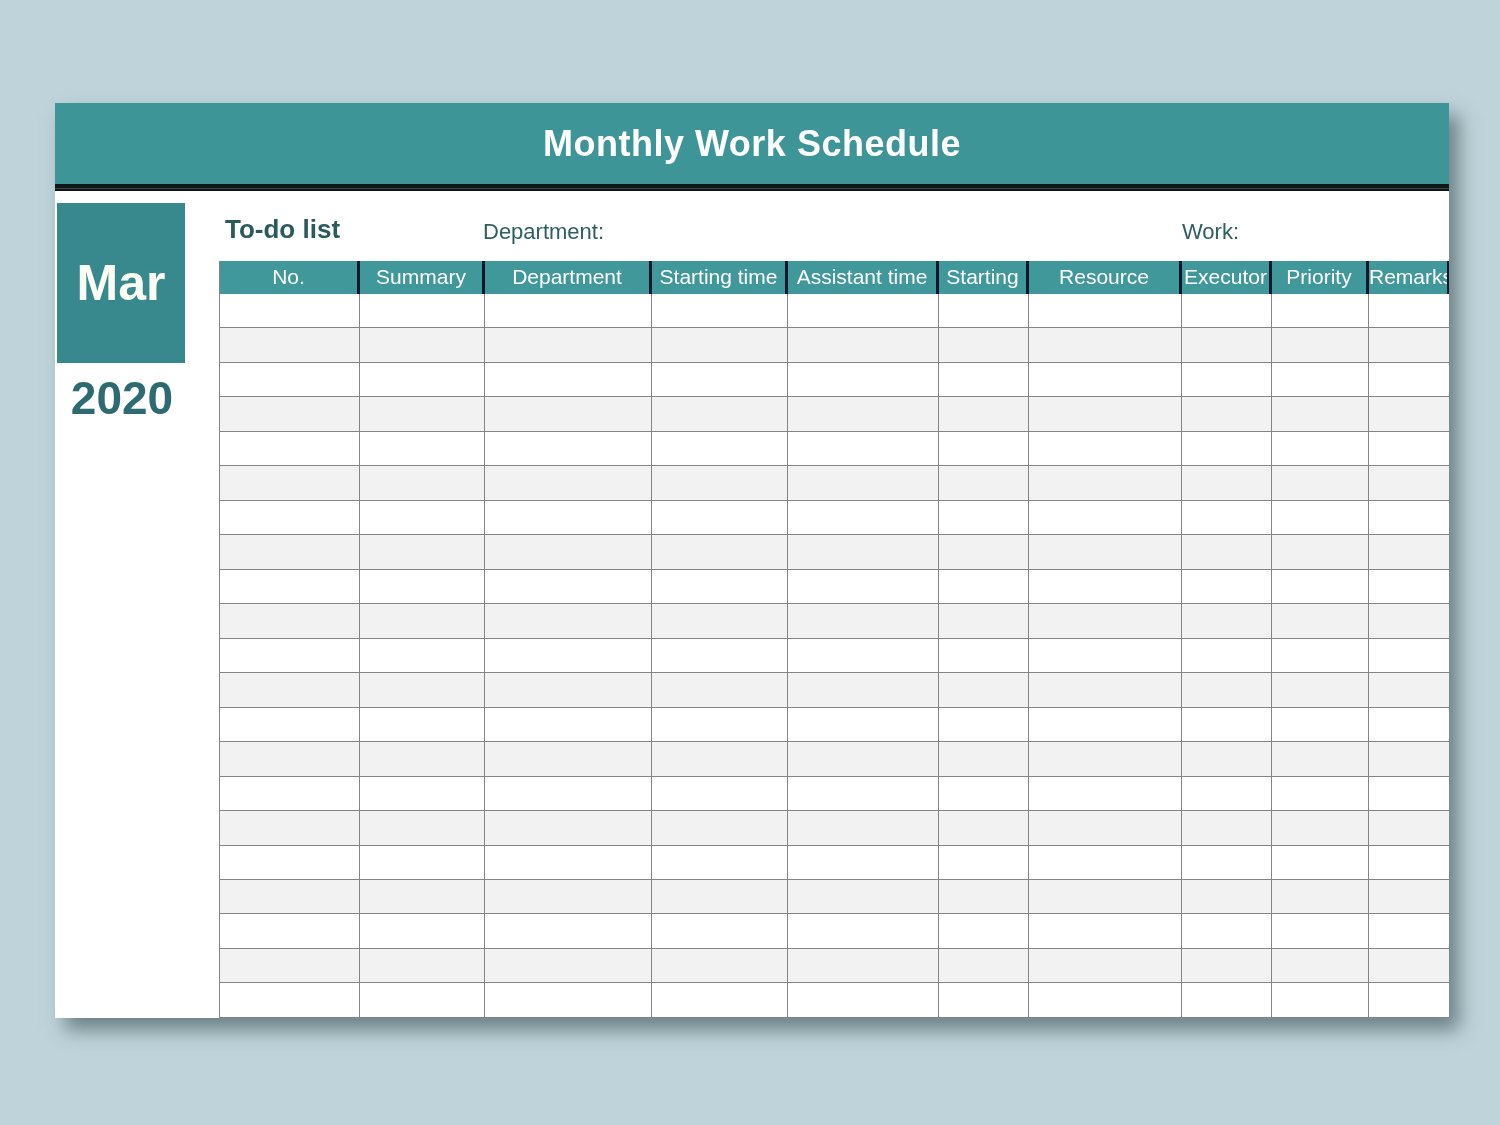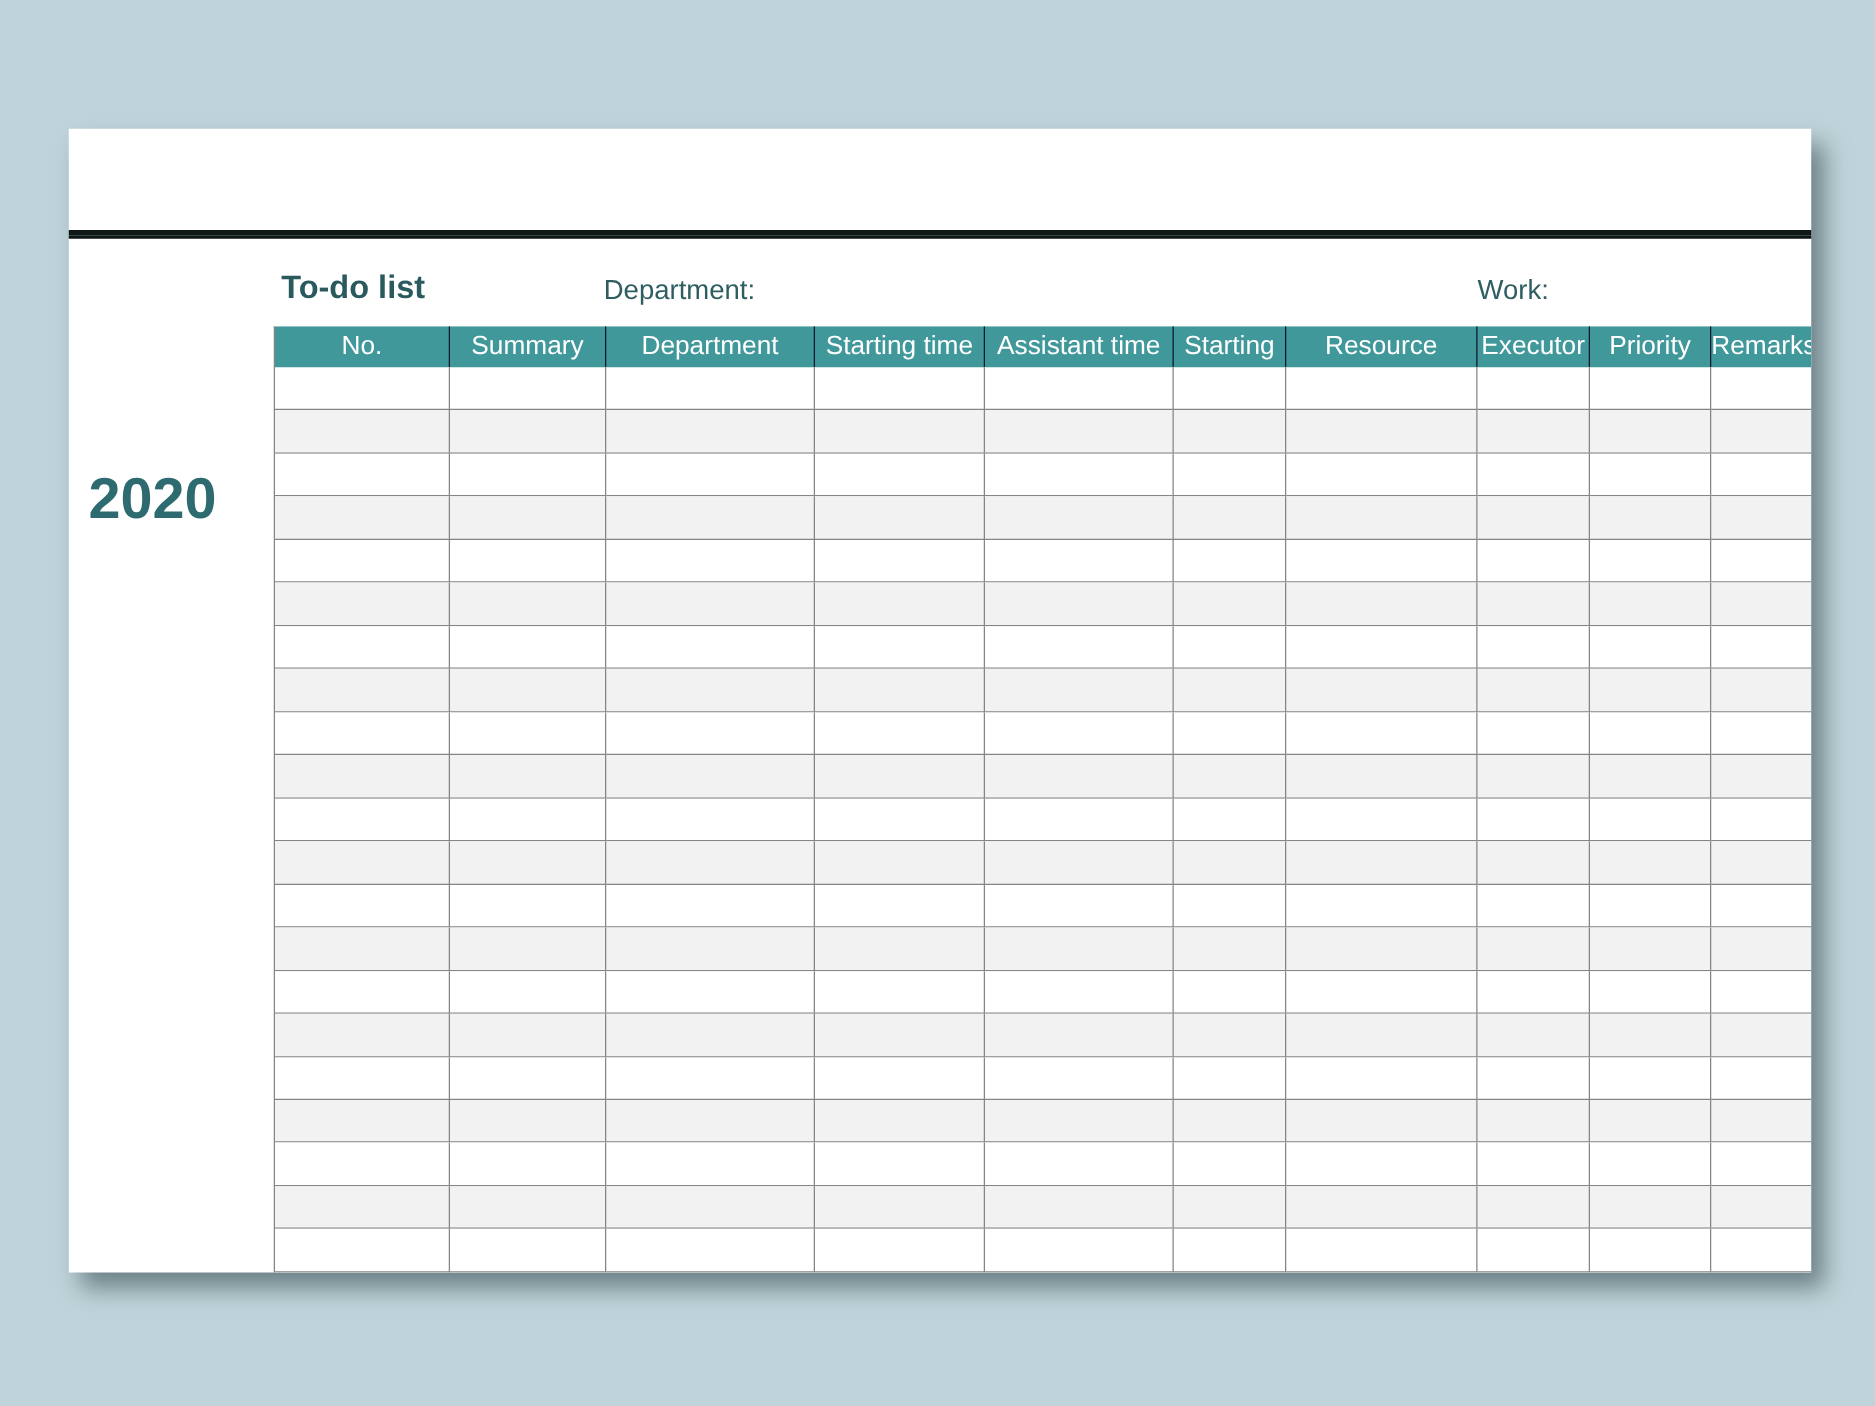--- a/index.html
+++ b/index.html
@@ -61,21 +61,21 @@
     box-sizing:border-box;
     display:flex;flex-direction:column;
   }
   .thead{
     height:33px;flex:0 0 33px;
     background:#40989b;
     display:flex;
   }
   .hcell{
     box-sizing:border-box;
-    border-right:1px solid #0f172a;
+    border-right:3px solid #0f172a;
     color:#ffffff;font-size:21px;line-height:32px;
     text-align:center;white-space:nowrap;overflow:hidden;
     flex:0 0 auto;
   }
   .tbody{
     flex:1;display:flex;flex-direction:column;
   }
   .trow{
     flex:1;display:flex;background:#ffffff;
   }
@@ -86,22 +86,28 @@
     border-bottom:1px solid #858585;
     flex:0 0 auto;
   }
 </style>
 </head>
 <body>
 
 <div class="viewport">
   <div class="sheet">
 
+    <div class="titlebar">
+      <div class="title">Monthly Work Schedule</div>
+    </div>
     <div class="title-sep"></div>
 
+    <div class="mar-box">
+      <div class="month">Mar</div>
+    </div>
     <div class="year">2020</div>
 
     <div class="todo-label">To-do list</div>
     <div class="dept-label">Department:</div>
     <div class="name-label">Work:</div>
 
     <div class="todo-table">
       <div class="thead">
           <div class="hcell" style="width: 140px;">No.</div>
           <div class="hcell" style="width: 125px;">Summary</div>

